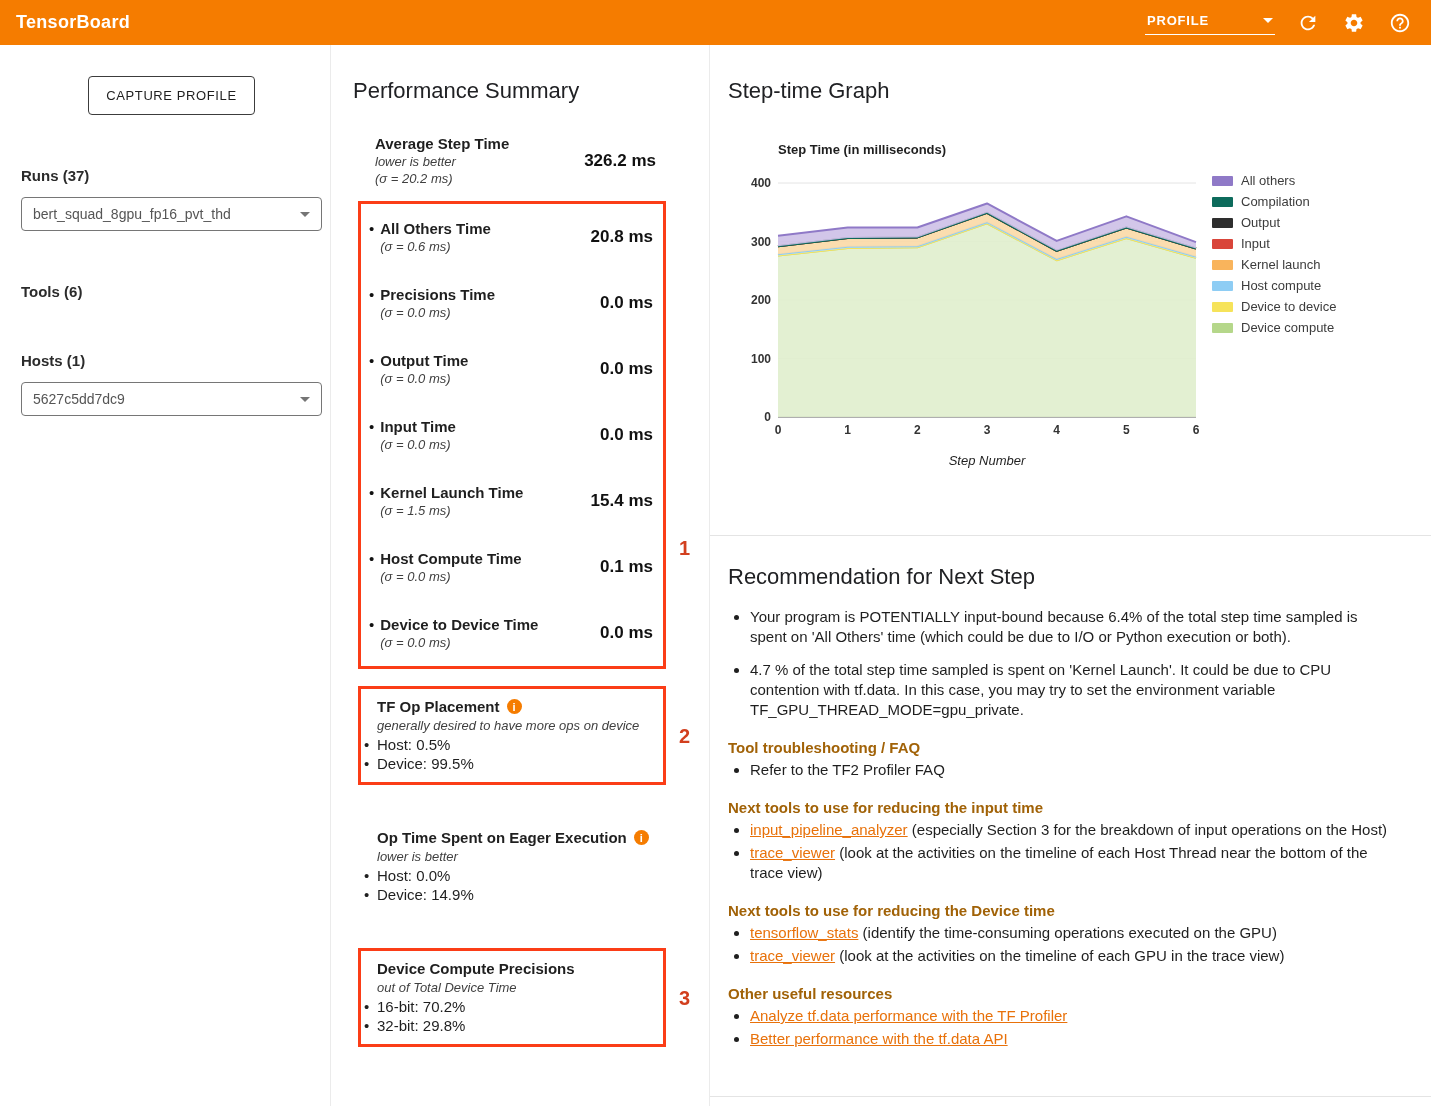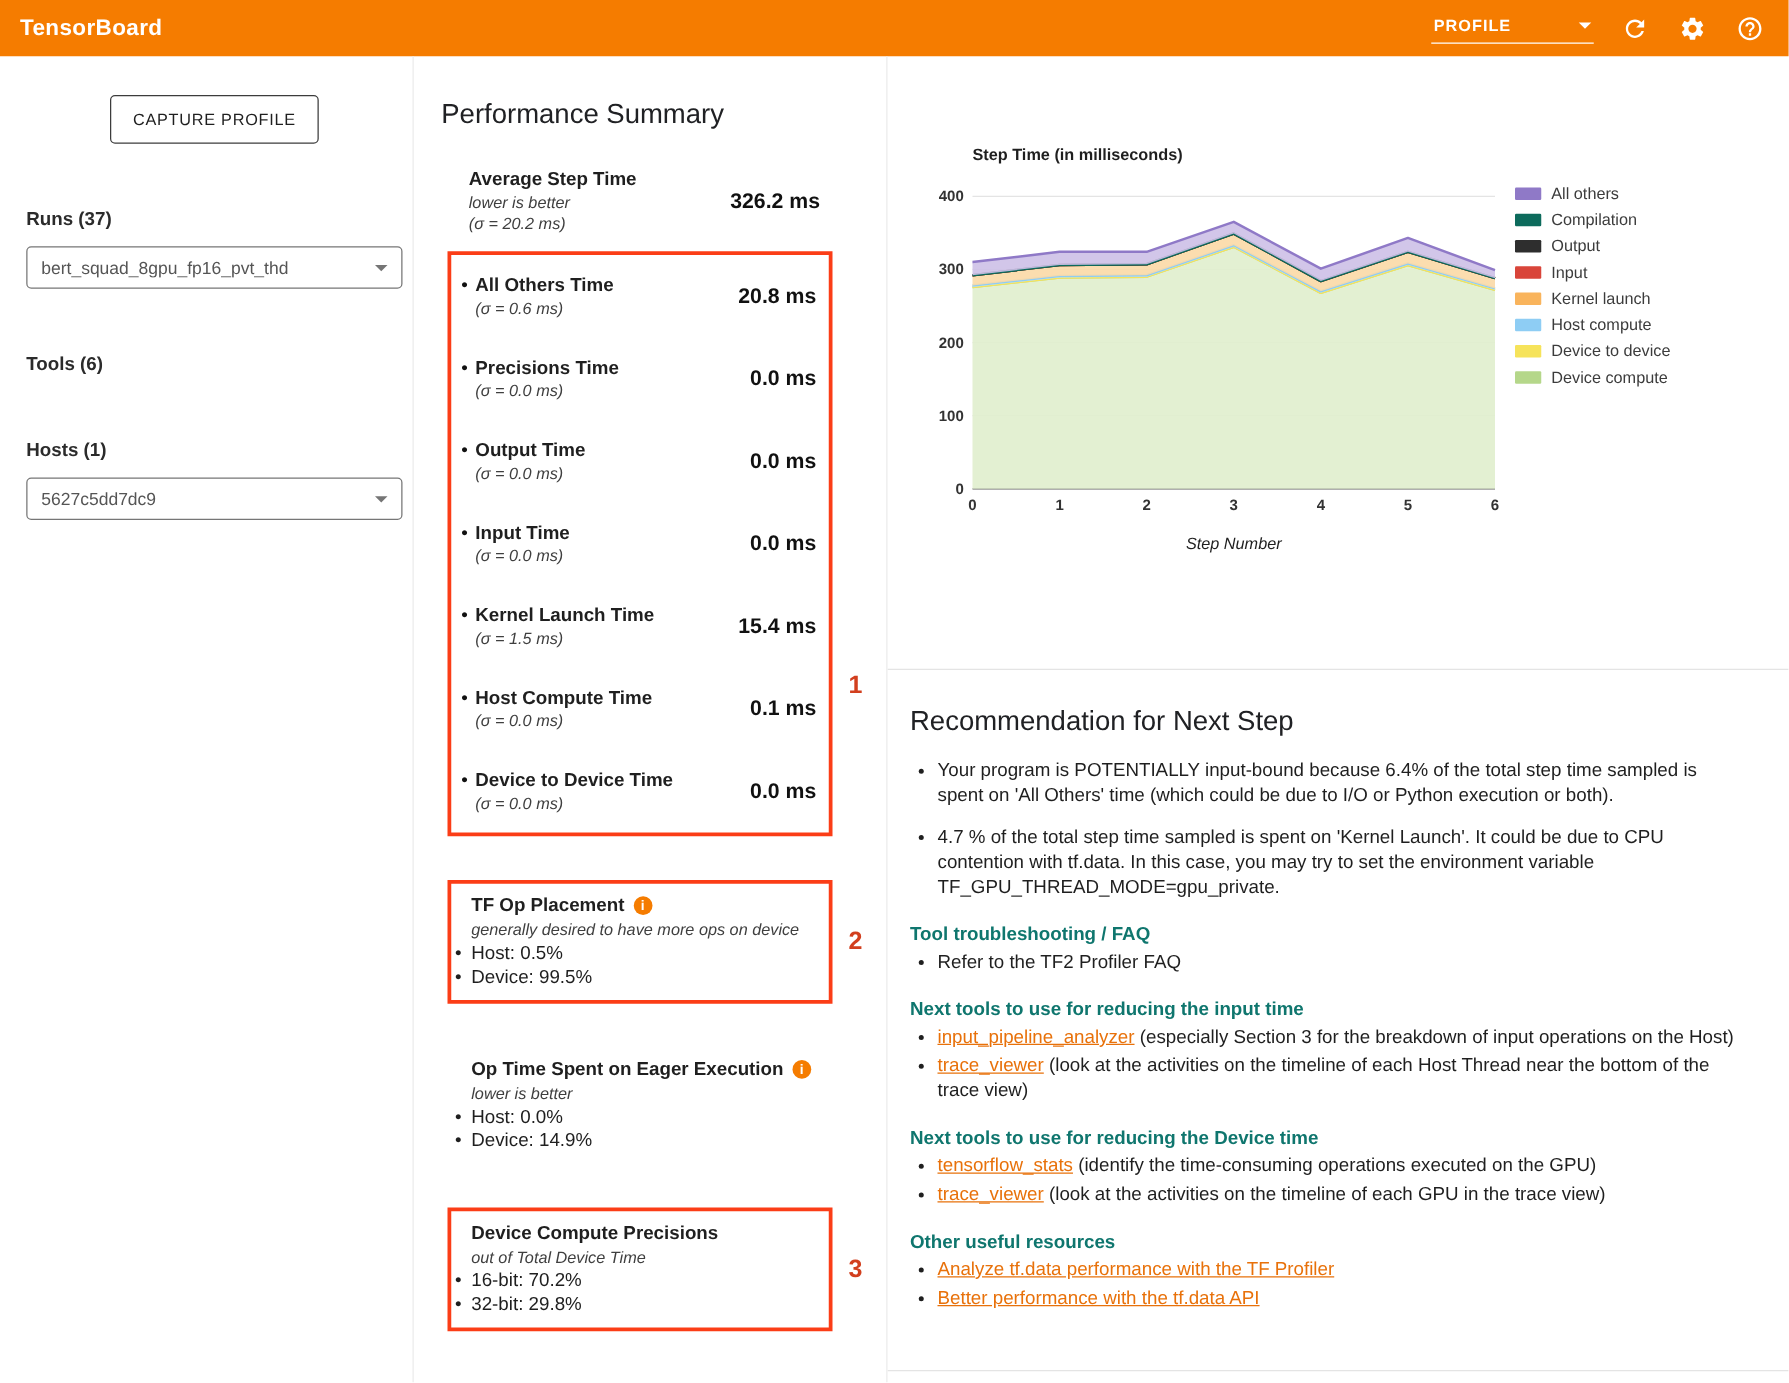--- a/index.html
+++ b/index.html
@@ -51,21 +51,21 @@
 
   .hl-box { position:relative; width:308px; margin-left:5px; border:3px solid #fb3d17; }
   .metric-row { display:flex; align-items:center; justify-content:space-between;
     padding:15px 10px 15px 8px; }
   .metric-left { display:flex; gap:6px; }
   .bullet::before { content:"•"; font-size:15px; line-height:19px; color:#111; }
   .hl-num { position:absolute; right:-27px; font-size:20px; font-weight:700; color:#d23f1e; }
   .hl-num-low { top:72%; }
   .hl-num-mid { top:50%; transform:translateY(-50%); }
 
-  .block-box { margin-top:35px; padding:8px 10px 9px 16px; }
+  .block-box { margin-top:17px; padding:8px 10px 9px 16px; }
   .plain-block { width:308px; margin:35px 0 0 5px; padding:8px 10px 9px 19px; }
   .block-title-row { display:flex; align-items:center; gap:7px; }
   .block-title { font-size:15px; font-weight:700; color:#1f1f1f; line-height:19px; }
   .info-icon { width:15px; height:15px; border-radius:50%; background:#f57c00; color:#fff;
     font-size:11px; font-weight:700; display:inline-flex; align-items:center;
     justify-content:center; cursor:pointer; }
   .info-icon::before { content:"i"; }
   .block-note { font-size:13px; font-style:italic; color:#3f3f3f; line-height:17px; margin-top:1px; }
   .block-list { list-style:none; margin-top:1px; }
   .block-list li { position:relative; font-size:15px; line-height:19px; color:#1f1f1f; }
@@ -82,21 +82,21 @@
   .legend-label { font-size:13px; color:#3c3c3c; white-space:nowrap; }
   .tick { font-size:12px; font-weight:700; fill:#333; font-family:"Liberation Sans", sans-serif; }
   .axis-label { font-size:13px; font-style:italic; fill:#1f1f1f; font-family:"Liberation Sans", sans-serif; }
 
   
   .reco-pane { height:562px; border-top:1px solid #e4e4e4; border-bottom:1px solid #e4e4e4;
     padding:28px 0 0 18px; }
   .reco-title { margin-bottom:17px; }
   .reco-list { max-width:668px; padding-left:22px; }
   .reco-list li { font-size:15px; line-height:20px; margin-bottom:13px; color:#1f1f1f; }
-  .reco-sub { font-size:15px; font-weight:700; color:#0f766e; margin:19px 0 4px; }
+  .reco-sub { font-size:15px; font-weight:700; color:#a16207; margin:19px 0 4px; }
   .link-list { max-width:672px; padding-left:22px; }
   .link-list li { font-size:15px; line-height:20px; margin-bottom:3px; color:#1f1f1f; }
   a.reco-link { color:#e8710a; text-decoration:underline; cursor:pointer; }
 </style>
 </head>
 <body>
 
 <header class="header">
   <div class="header-title">TensorBoard</div>
   <div class="header-right">
@@ -268,20 +268,21 @@
         <li>16-bit: 70.2%</li>
         <li>32-bit: 29.8%</li>
       </ul>
       <span class="hl-num hl-num-mid">3</span>
     </div>
   </section>
 
   <div class="right-col">
 
     <section class="graph-pane">
+      <h2 class="pane-title">Step-time Graph</h2>
       <div class="chart-block">
         <div class="chart-title">Step Time (in milliseconds)</div>
         <div class="chart-row">
           <svg id="step-chart" width="470" height="310">
               <line x1="44" x2="462" y1="248" y2="248" stroke="#616161" stroke-width="1"></line>
               <text x="37" y="252" text-anchor="end" class="tick">0</text>
               <line x1="44" x2="462" y1="189.5" y2="189.5" stroke="#e4e4e4" stroke-width="1"></line>
               <text x="37" y="193.5" text-anchor="end" class="tick">100</text>
               <line x1="44" x2="462" y1="131" y2="131" stroke="#e4e4e4" stroke-width="1"></line>
               <text x="37" y="135" text-anchor="end" class="tick">200</text>

